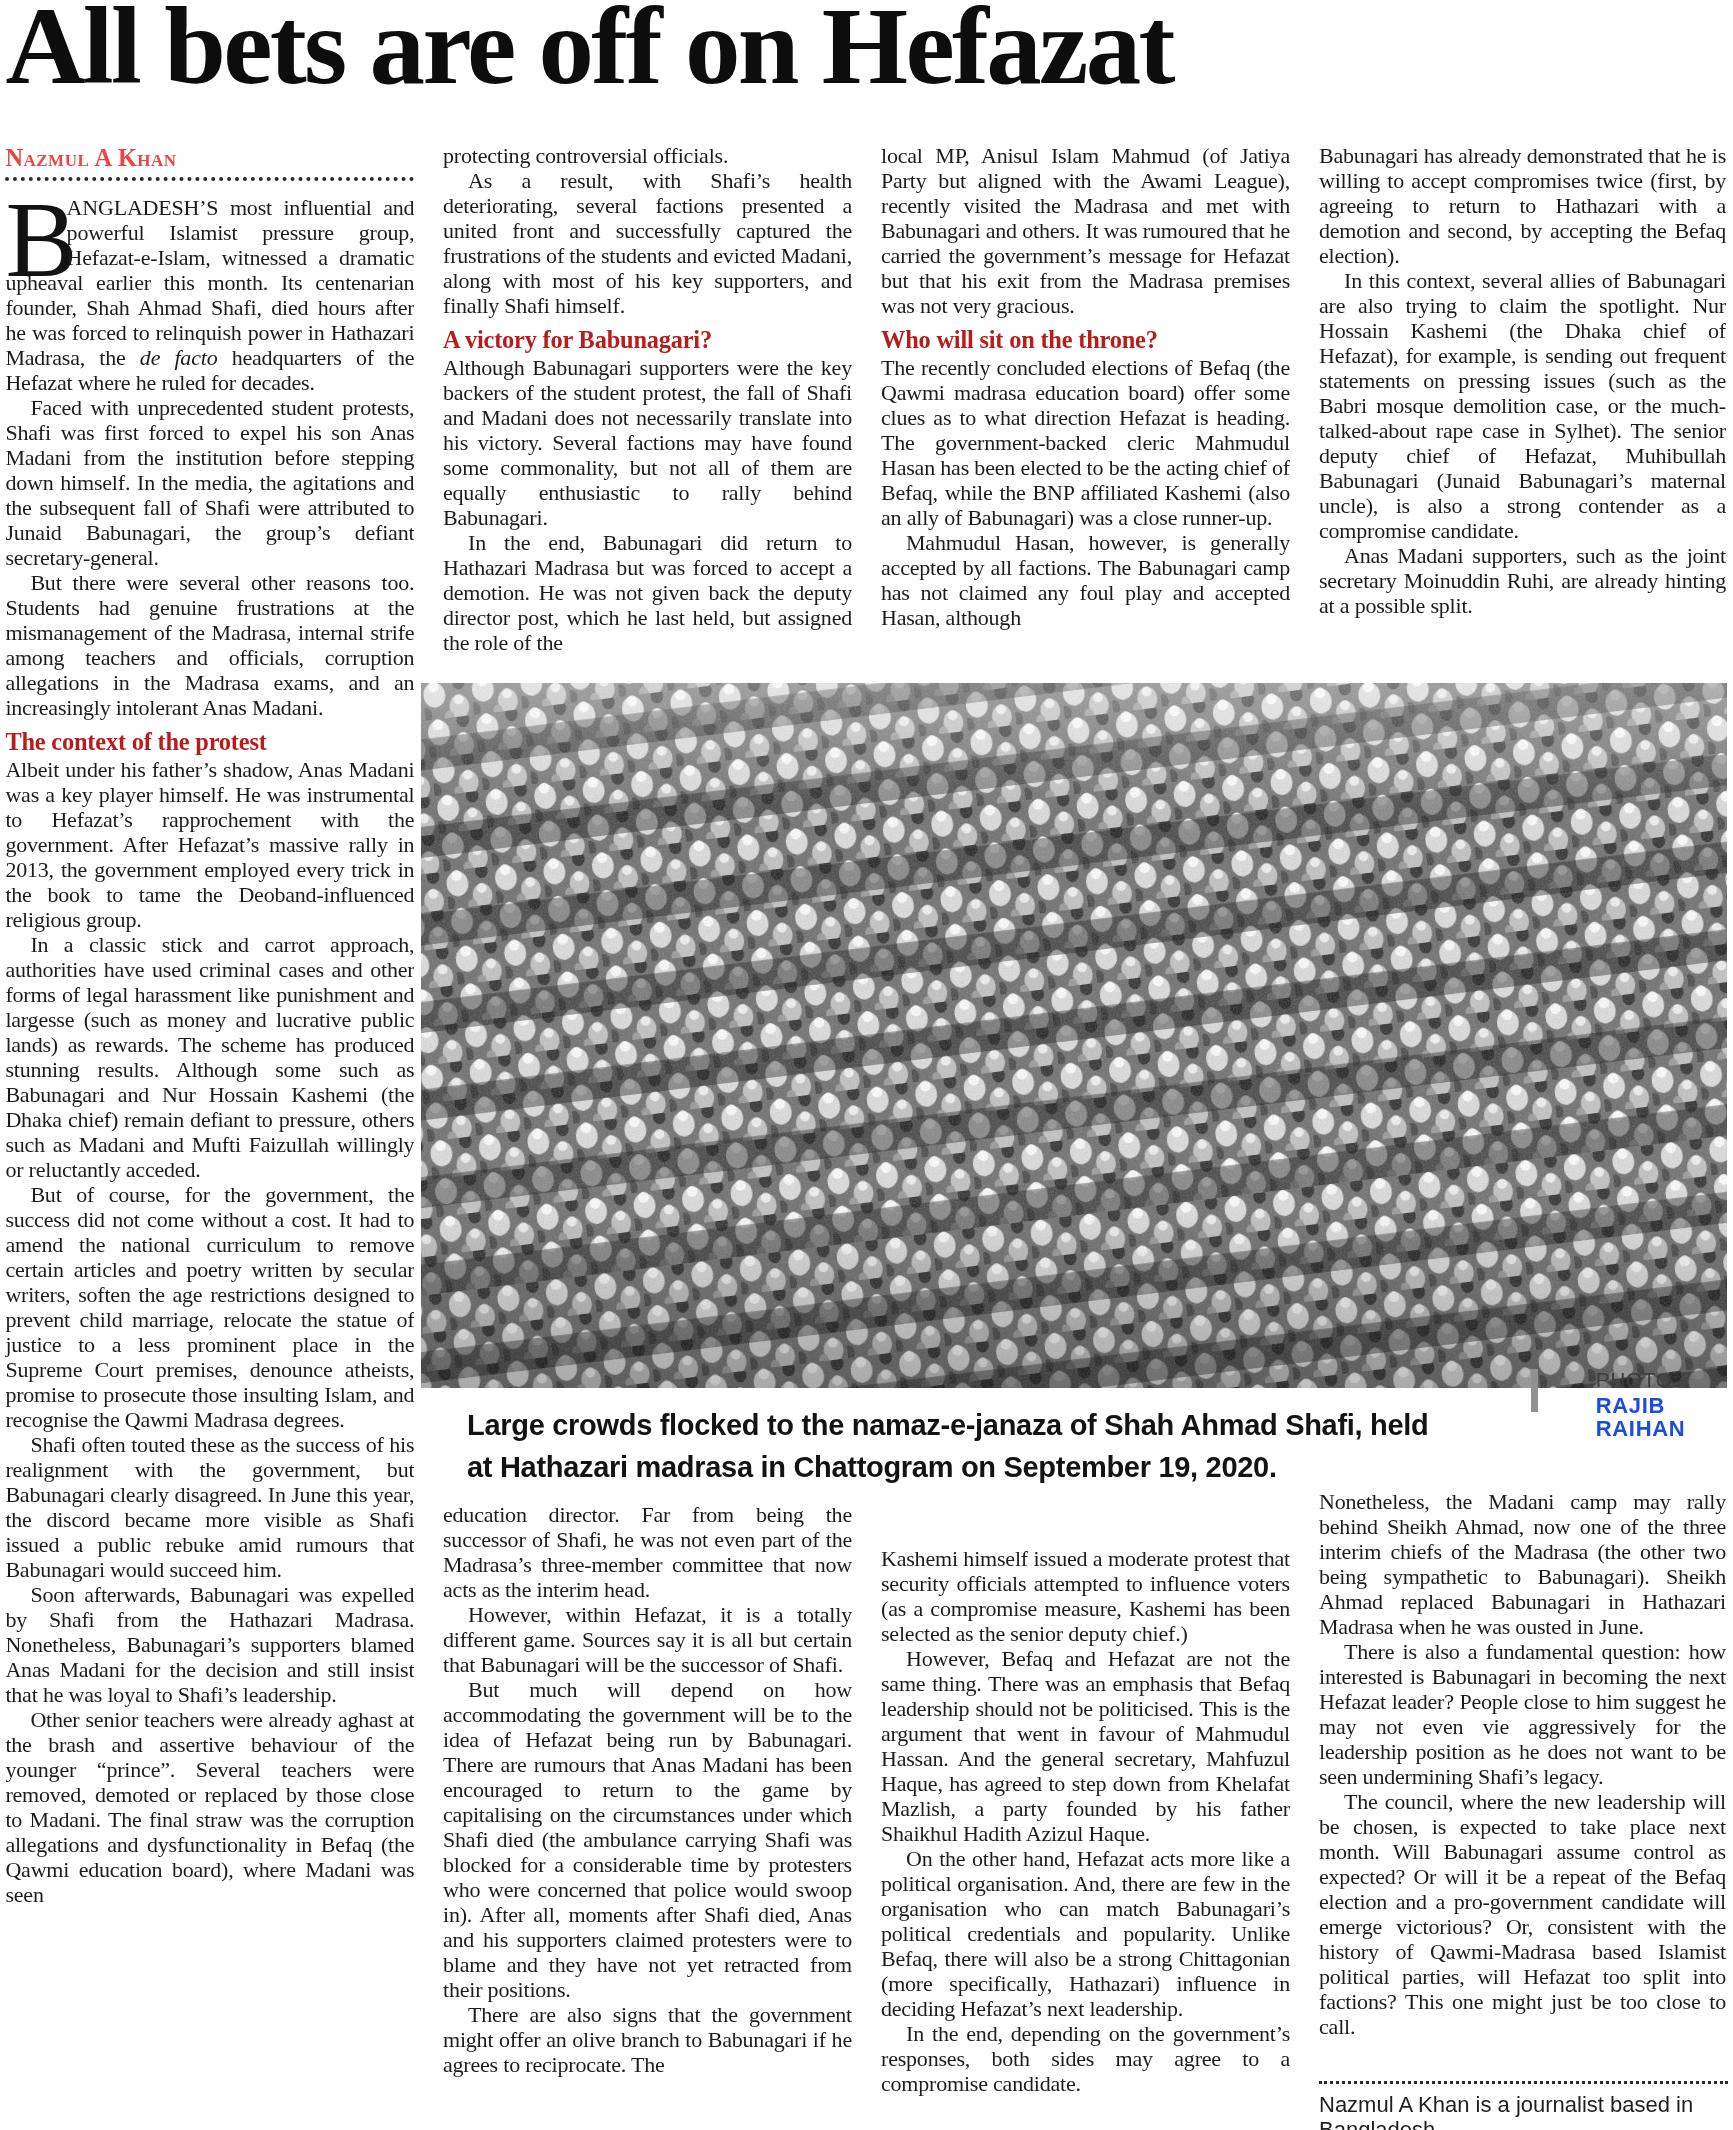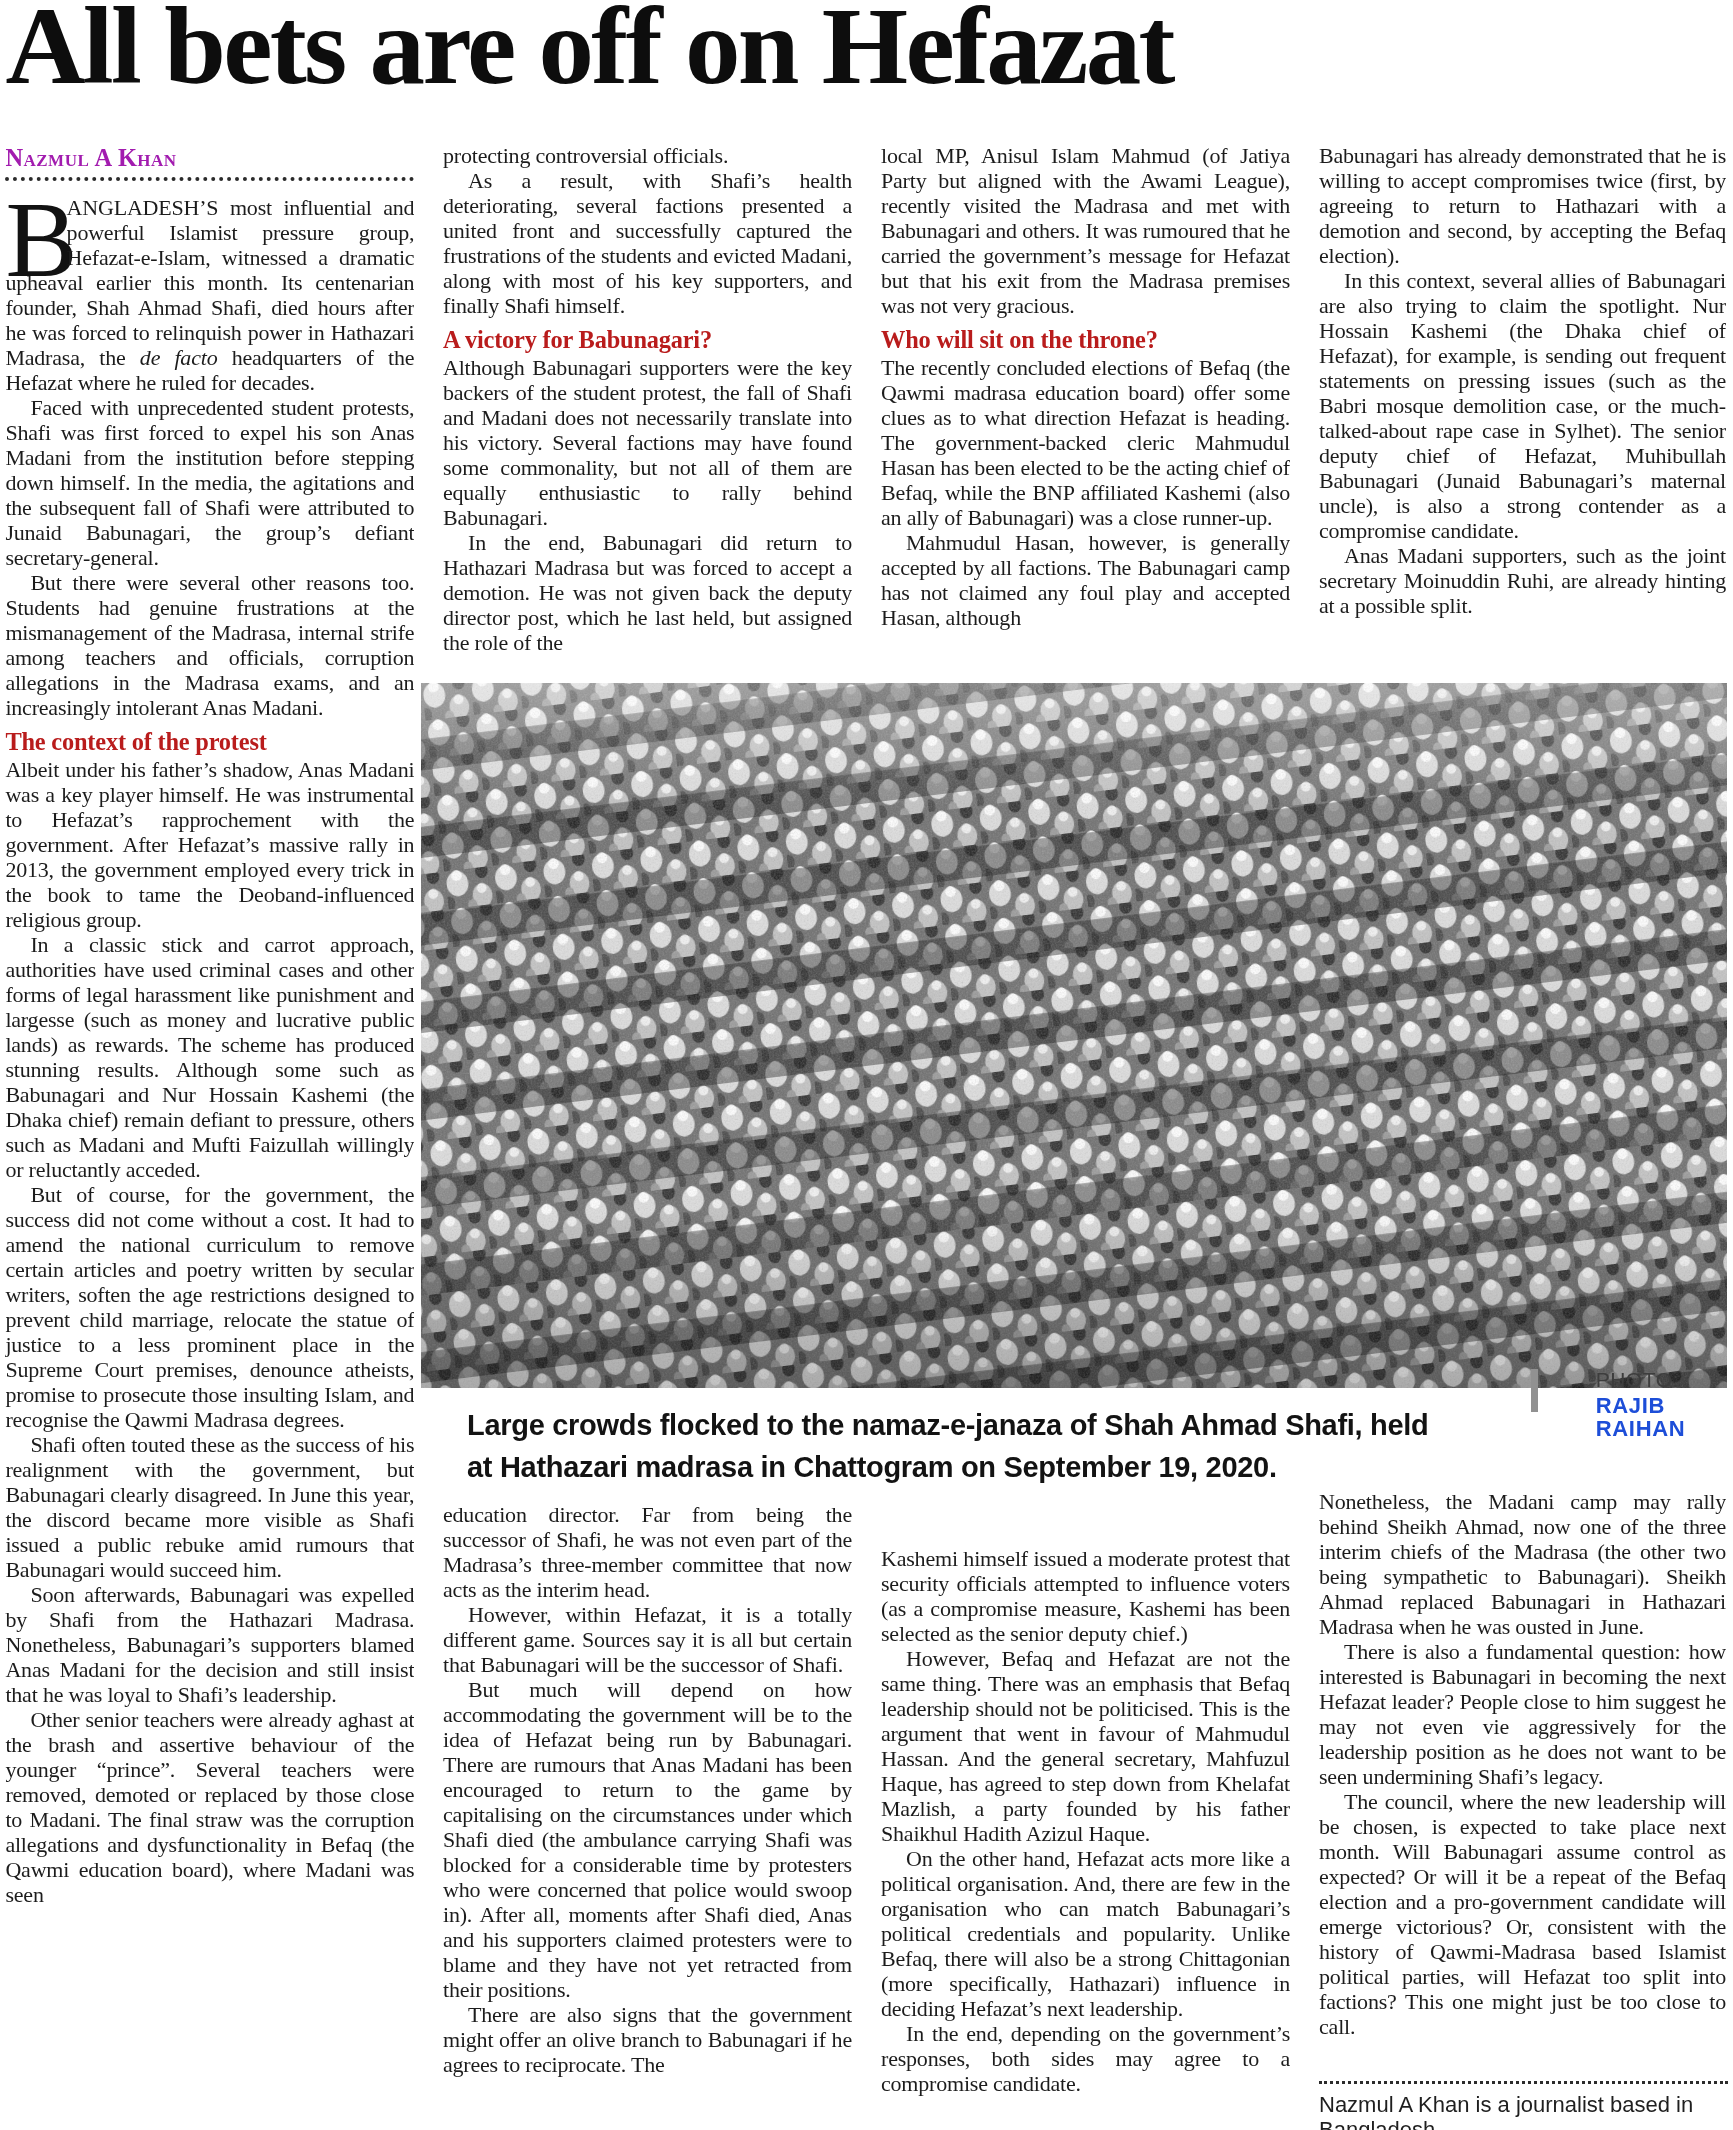--- a/index.html
+++ b/index.html
@@ -17,21 +17,21 @@
     text-align:justify; letter-spacing:-0.2px; overflow:hidden;
   }
   .col p { margin:0; }
   .col p.indent { text-indent:25px; }
   .sec-heading {
     margin:9px 0 1.8px 0; font-size:24.4px; line-height:26px; font-weight:bold;
     letter-spacing:-0.2px; color:#b91c1c; text-align:left;
   }
   .byline {
     font-variant:small-caps; font-weight:bold; font-size:24.4px; line-height:25px;
-    letter-spacing:0.5px; color:#a21caf; text-align:left; margin-bottom:7.2px;
+    letter-spacing:0.5px; color:#ef4444; text-align:left; margin-bottom:7.2px;
   }
   .dotted-rule { height:0; border-bottom:4.5px dotted #2b2b2b; margin-bottom:13.6px; }
   .dropcap {
     float:left; width:54px; height:74px; font-size:108px; line-height:90px;
     color:#121212; padding-right:7.2px; overflow:visible;
   }
   .col1 { left:5.4px;    top:145px; height:1972px; }
   .col2top { left:443px;  top:143px; height:523px; }
   .col3top { left:881px;  top:143px; height:523px; }
   .col4top { left:1319px; top:143px; width:407px; height:523px; }

